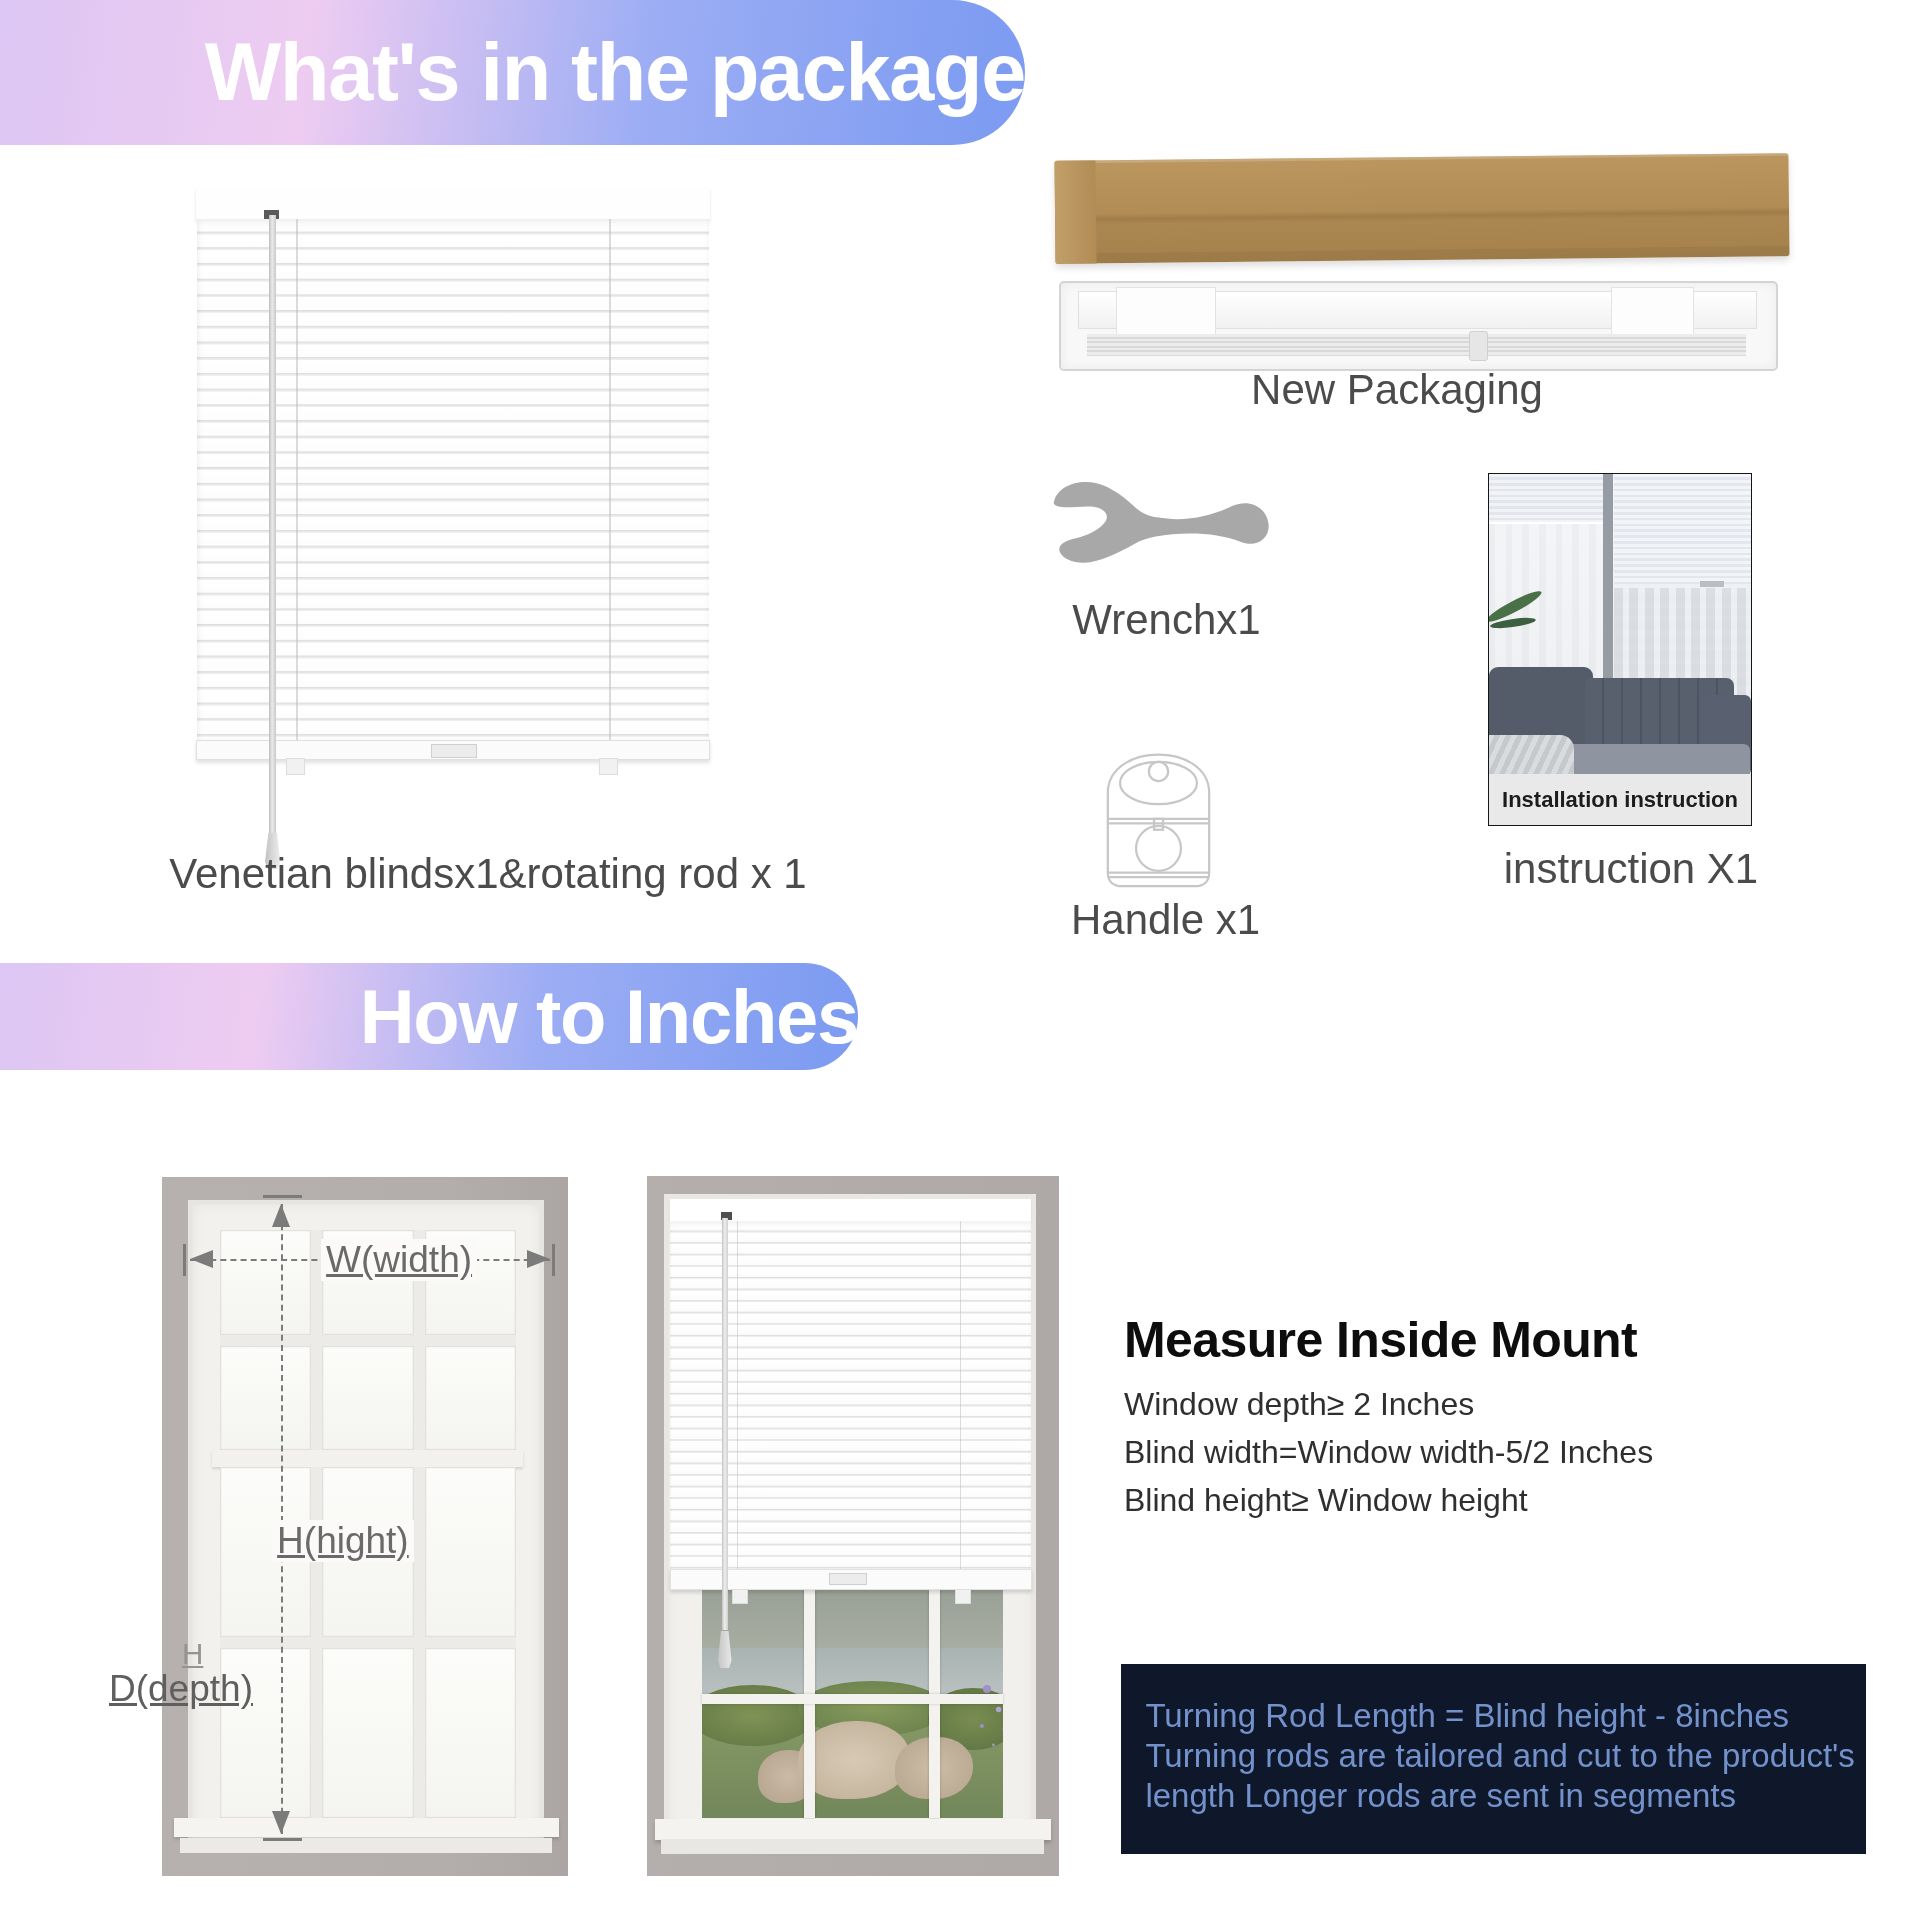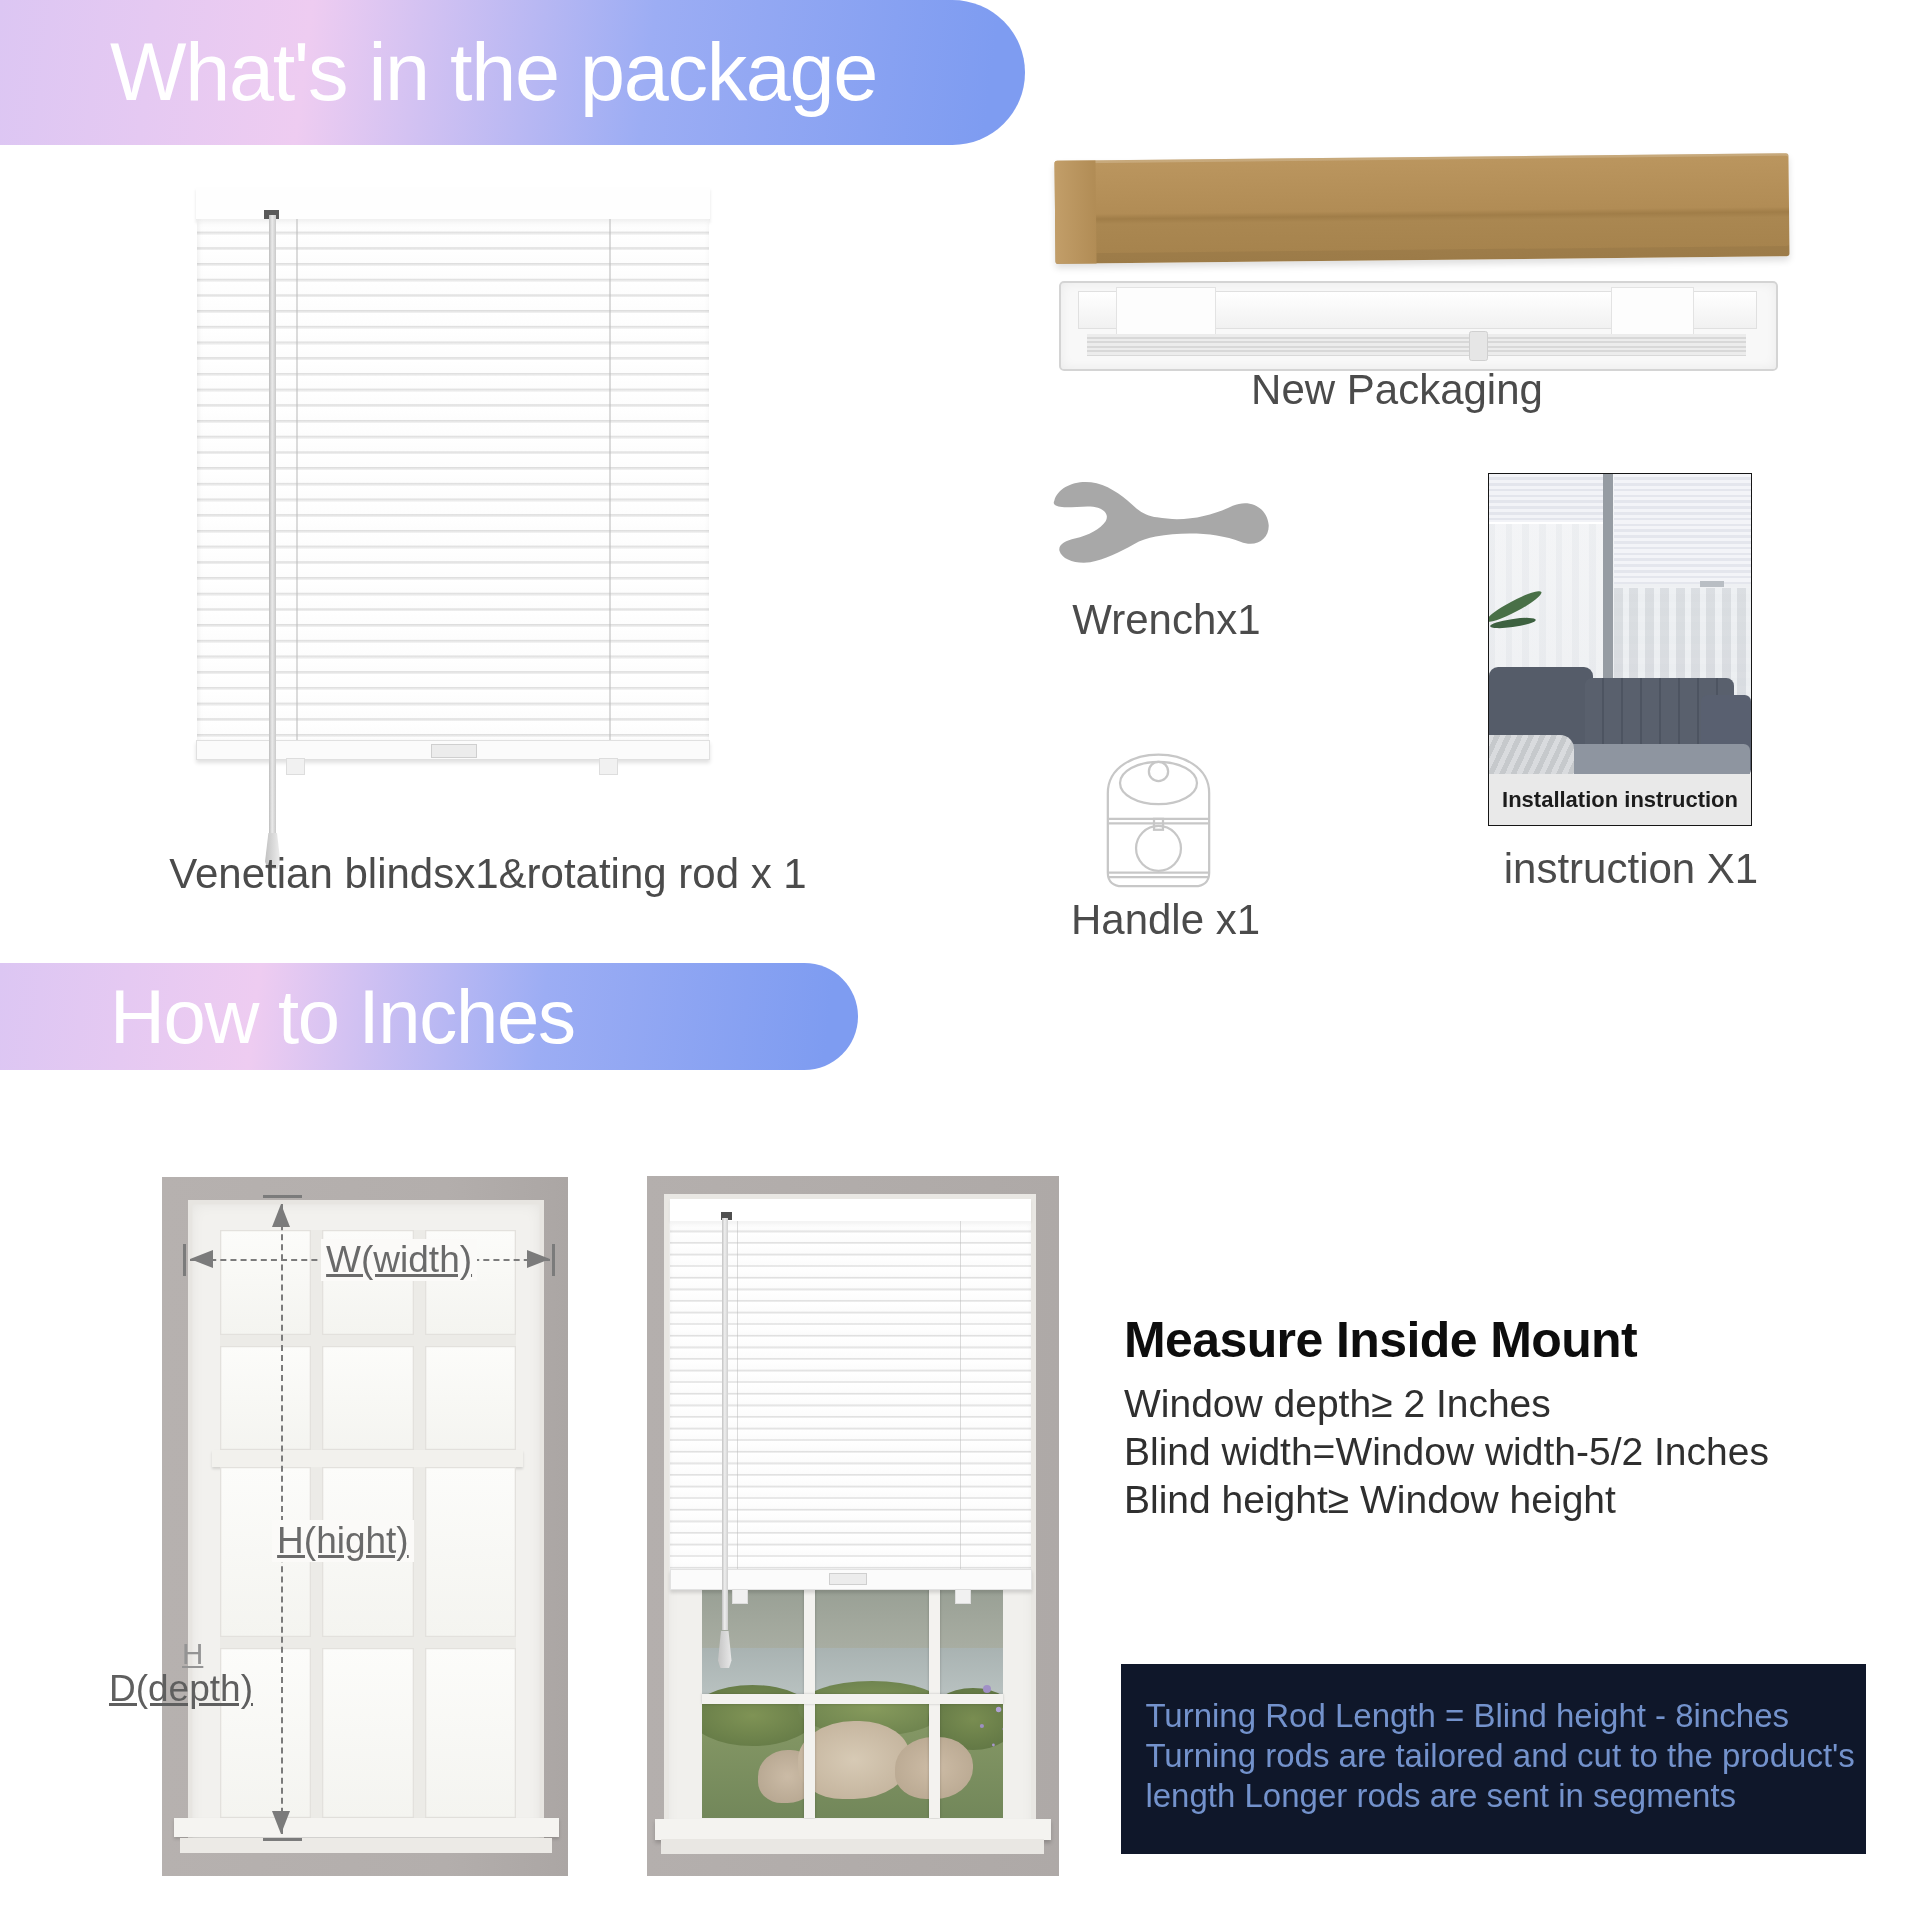--- a/index.html
+++ b/index.html
@@ -1,22 +1,22 @@
 <!DOCTYPE html>
 <html style="font-size:10.3px"><head>
 <meta charset="utf-8">
 <style>
   html,body{margin:0;padding:0;background:#ffffff;}
   .canvas{position:relative;width:1926px;height:1926px;background:#ffffff;
           font-family:"Liberation Sans",sans-serif;overflow:hidden;}
   .abs{position:absolute;}
 
   
-  .banner{display:flex;align-items:center;color:#ffffff;font-weight:normal;letter-spacing:-1.3px;
-          background:linear-gradient(97deg,#dcc6f3 0%,#eeccf1 30%,#9cadf4 63%,#7e9cf1 96%);}
+  .banner{display:flex;align-items:center;color:#ffffff;font-weight:bold;letter-spacing:-1.3px;
+          background:linear-gradient(97deg,#dcc6f3 0%,#eeccf1 30%,#9cadf4 63%,#7e9cf1 96%);justify-content:flex-end;}
   .banner1{left:0;top:0;width:915px;height:145px;border-radius:0 74px 74px 0;
            font-size:81px;padding-left:110px;}
   .banner2{left:0;top:963px;width:748px;height:107px;border-radius:0 54px 54px 0;
            font-size:76px;padding-left:110px;}
 
   .caption{color:#4b4b4b;font-size:42px;text-align:center;white-space:nowrap;}
 
   
   .fig-blind{left:196px;top:187px;width:514px;height:687px;}
   .pb-headrail{left:0;top:0;width:514px;height:32px;background:#fefefe;
@@ -158,21 +158,21 @@
            box-shadow:0 2.6px 3.2px rgba(0,0,0,.13);}
   .wb-clip{left:159px;top:374px;width:36px;height:10.3px;background:#ececec;border:0.6px solid #cfcfcf;}
   .wb-tape{top:390px;width:14px;height:13px;background:#f1f1f1;border:0.6px solid #dddddd;}
   .wb-tape.t1{left:62px;} .wb-tape.t2{left:285px;}
   .wr-wand{left:75px;top:42px;width:5.8px;height:412px;background:linear-gradient(90deg,#c2c2c2,#eeeeee 45%,#cfcfcf);}
   .wr-wandtip{left:71px;top:455px;width:13.5px;height:37px;background:linear-gradient(90deg,#c5c5c5,#e9e9e9);
               clip-path:polygon(22% 0,78% 0,100% 80%,82% 100%,18% 100%,0 80%);}
 
   
   .h-measure{left:1124px;top:1311px;font-size:50px;font-weight:bold;color:#0d0d0d;letter-spacing:-0.6px;white-space:nowrap;}
-  .rules{left:1124px;top:1380px;font-size:39px;color:#2f2f2f;line-height:48px;white-space:nowrap;}
+  .rules{left:1124px;top:1380px;font-size:32px;color:#2f2f2f;line-height:48px;white-space:nowrap;}
   .note-box{left:1121px;top:1664px;width:745px;height:190px;background:#0f172a;}
   .note-text{left:24.4px;top:32px;font-size:33px;color:#7392cc;line-height:40px;white-space:nowrap;}
 </style>
 </head>
 <body>
 
 <div class="canvas">
 
   <div class="abs banner banner1">
     <span>What's in the package</span>

